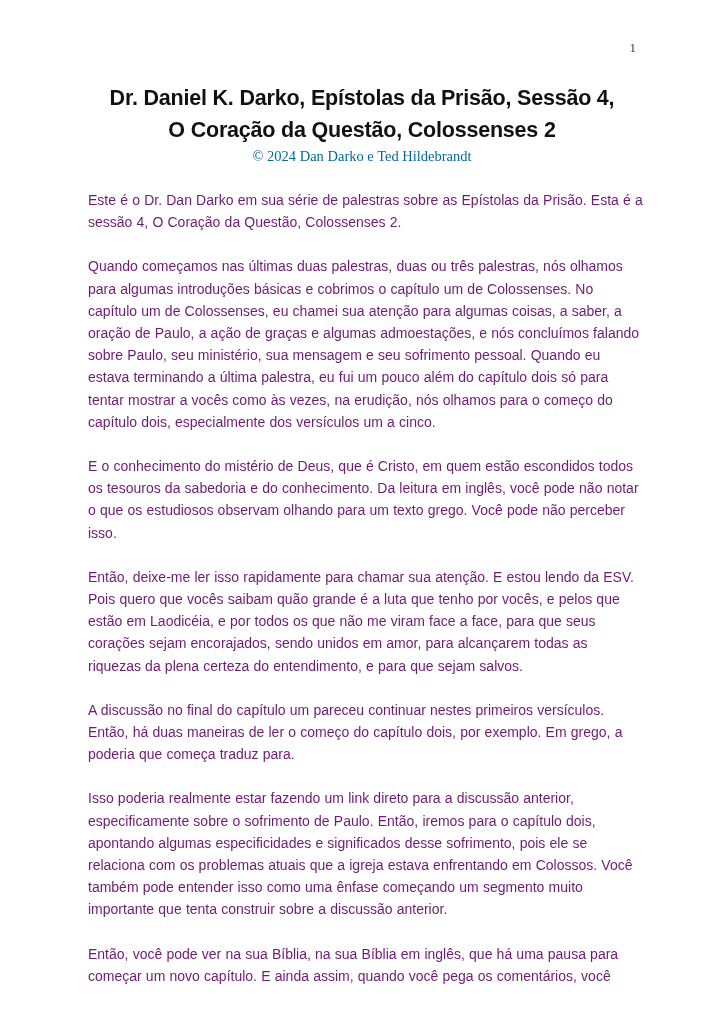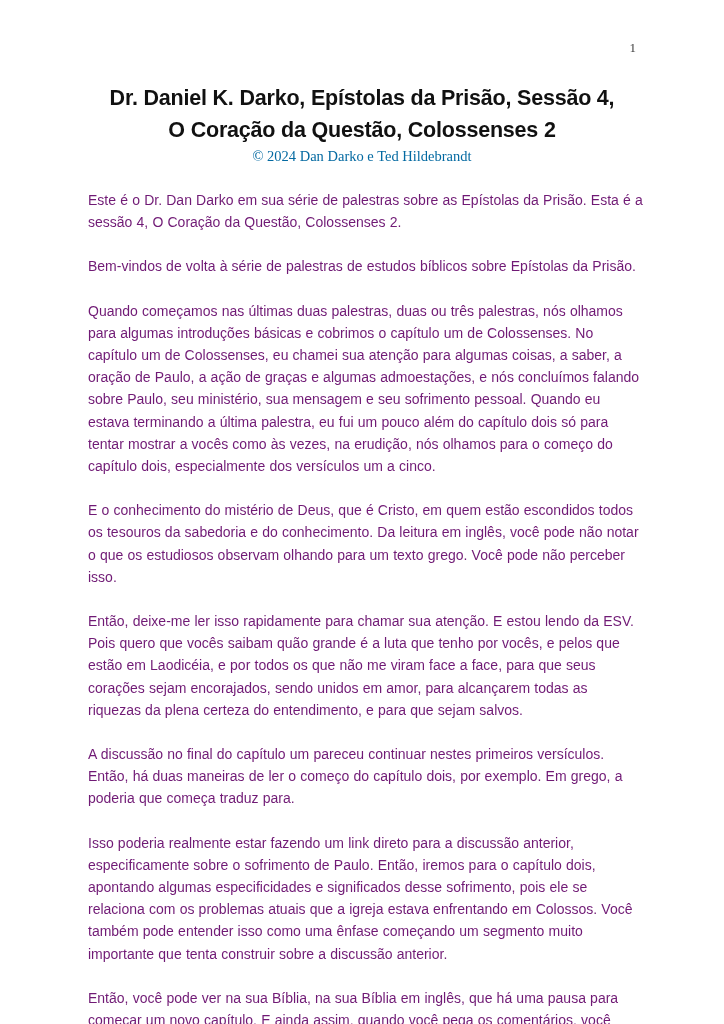--- a/index.html
+++ b/index.html
@@ -80,21 +80,20 @@
       <div>Dr. Daniel K. Darko, Epístolas da Prisão, Sessão 4,</div>
       <div>O Coração da Questão, Colossenses 2</div>
     </div>
     <div class="copyright">© 2024 Dan Darko e Ted Hildebrandt</div>
   </div>
 
   <div class="doc-body">
 
       <p>Este é o Dr. Dan Darko em sua série de palestras sobre as Epístolas da Prisão. Esta é a sessão 4, O Coração da Questão, Colossenses 2.</p>
 
-      <p>Bem-vindos de volta à série de palestras de estudos bíblicos sobre Epístolas da Prisão.</p>
 
       <p>Quando começamos nas últimas duas palestras, duas ou três palestras, nós olhamos para algumas introduções básicas e cobrimos o capítulo um de Colossenses. No capítulo um de Colossenses, eu chamei sua atenção para algumas coisas, a saber, a oração de Paulo, a ação de graças e algumas admoestações, e nós concluímos falando sobre Paulo, seu ministério, sua mensagem e seu sofrimento pessoal. Quando eu estava terminando a última palestra, eu fui um pouco além do capítulo dois só para tentar mostrar a vocês como às vezes, na erudição, nós olhamos para o começo do capítulo dois, especialmente dos versículos um a cinco.</p>
 
       <p>E o conhecimento do mistério de Deus, que é Cristo, em quem estão escondidos todos os tesouros da sabedoria e do conhecimento. Da leitura em inglês, você pode não notar o que os estudiosos observam olhando para um texto grego. Você pode não perceber isso.</p>
 
       <p>Então, deixe-me ler isso rapidamente para chamar sua atenção. E estou lendo da ESV. Pois quero que vocês saibam quão grande é a luta que tenho por vocês, e pelos que estão em Laodicéia, e por todos os que não me viram face a face, para que seus corações sejam encorajados, sendo unidos em amor, para alcançarem todas as riquezas da plena certeza do entendimento, e para que sejam salvos.</p>
 
       <p>A discussão no final do capítulo um pareceu continuar nestes primeiros versículos. Então, há duas maneiras de ler o começo do capítulo dois, por exemplo. Em grego, a poderia que começa traduz para.</p>
 
       <p>Isso poderia realmente estar fazendo um link direto para a discussão anterior, especificamente sobre o sofrimento de Paulo. Então, iremos para o capítulo dois, apontando algumas especificidades e significados desse sofrimento, pois ele se relaciona com os problemas atuais que a igreja estava enfrentando em Colossos. Você também pode entender isso como uma ênfase começando um segmento muito importante que tenta construir sobre a discussão anterior.</p>

